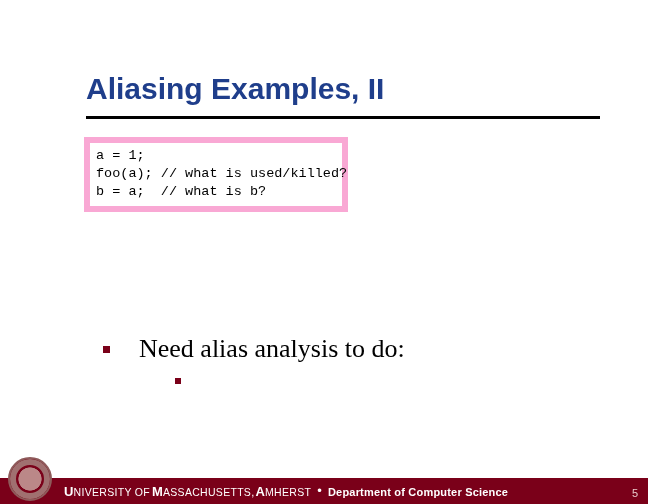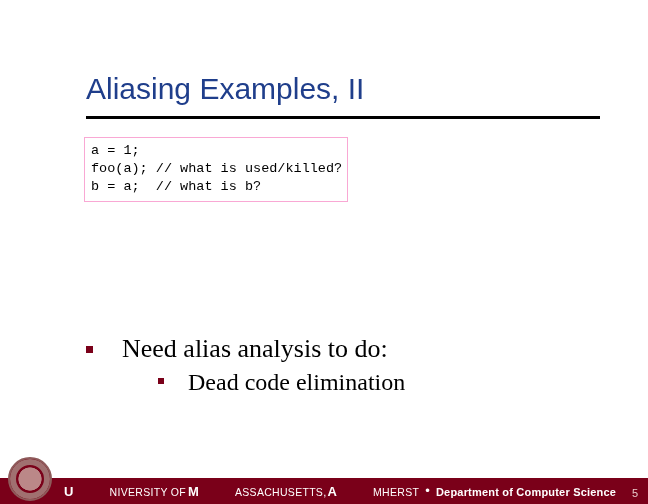--- a/index.html
+++ b/index.html
@@ -1,43 +1,43 @@
 <!DOCTYPE html>
 <html><head>
 <meta charset="utf-8">
 <style>
   * { margin: 0; padding: 0; box-sizing: border-box; }
   html, body { width: 648px; height: 504px; background: #fff; font-family: Georgia, 'Times New Roman', serif; overflow: hidden; }
   .slide { width: 648px; height: 504px; position: relative; }
   .title {
     font-family: Arial, Helvetica, sans-serif;
-    font-weight: normal;
+    font-weight: bold;
     font-size: 30px;
     color: #1f3e8b;
     padding: 72px 0 0 86px;
   }
   .title-underline {
     height: 3px;
     background: #000;
     margin: 10px 48px 0 86px;
   }
   .code-box {
-    border: 1px solid #f9a8d4;
+    border: 6px solid #f9a8d4;
     margin: 18px 0 0 84px;
     width: 264px;
     padding: 4px 6px 4px 6px;
     font-family: 'Courier New', Courier, monospace;
     font-size: 13.5px;
     line-height: 1.35;
     white-space: pre;
     color: #000;
   }
   .body {
     position: absolute;
-    left: 86px;
+    left: 103px;
     top: 332px;
     right: 40px;
   }
   .body ul { list-style: none; }
   .body li.lvl1 {
     font-family: Georgia, 'Times New Roman', serif;
     font-size: 26px;
     color: #000;
     position: relative;
     padding-left: 36px;
@@ -83,21 +83,21 @@
   }
   .footer .ftext {
     margin-left: 64px;
     font-size: 12px;
     letter-spacing: 0.2px;
     display: flex;
     align-items: baseline;
     gap: 0;
   }
   .footer .u-big  { font-weight: bold; font-size: 13px; }
-  .footer .u-rest { font-variant: small-caps; font-size: 10.5px; letter-spacing: 0.3px; margin-left: 36px; }
+  .footer .u-rest { font-variant: small-caps; font-size: 10.5px; letter-spacing: 0.3px; }
   .footer .m-big  { font-weight: bold; font-size: 13px; margin-left: 2px; }
   .footer .a-big  { font-weight: bold; font-size: 13px; margin-left: 1px; }
   .footer .comma  { font-size: 11px; }
   .footer .dot    { font-size: 13px; padding: 0 6px; position: relative; top: -1px; }
   .footer .dept   { font-weight: bold; font-size: 11px; }
   .footer .pagenum {
     position: absolute; right: 10px; bottom: 5px;
     color: #e8caca; font-size: 11px;
   }
 </style>
@@ -114,21 +114,20 @@
 b = a;  // what is b?</div>
 
   <div class="body">
     <ul>
       <li class="lvl1">
         <span class="sqbullet"></span>
         <span>Need alias analysis to do:</span>
         <ul>
           <li class="lvl2">
             <span class="sqbullet"></span>
-            <span>Dead code elimination</span>
           </li>
         </ul>
       </li>
     </ul>
   </div>
 
   <div class="footer">
     <div class="seal"></div>
     <div class="ftext">
       <span class="u-big">U</span>

